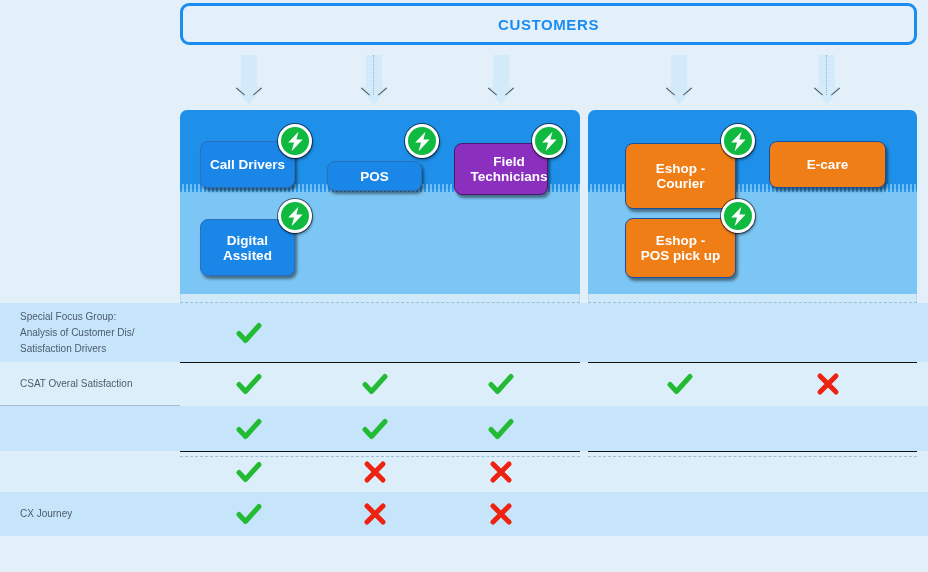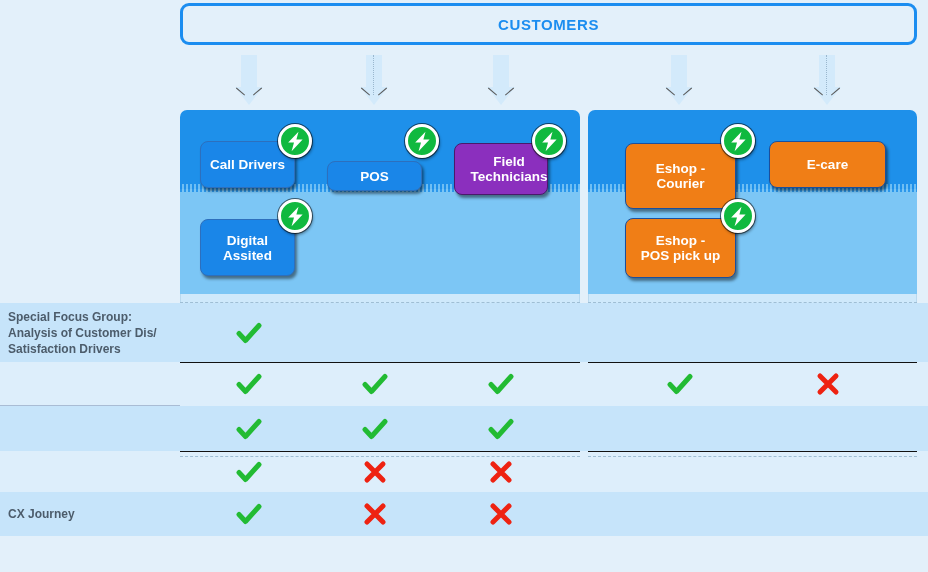--- a/index.html
+++ b/index.html
@@ -202,29 +202,29 @@
     box-sizing: border-box;
   }
   .row .stripe {
     position: absolute;
     left: 0; top: 0; right: 0; bottom: 0;
   }
   .row.odd  .stripe { background: #c6e4fa; }
   .row.even .stripe { background: #ddeefb; }
   .row .label {
     position: absolute;
-    left: 8px;
+    left: 20px;
     top: 0;
     width: 160px;
     height: 100%;
     display: flex;
     align-items: center;
     color: #4c5c6b;
-    font-size: 12px;
-    font-weight: bold;
+    font-size: 10px;
+    font-weight: normal;
     line-height: 16px;
     z-index: 3;
   }
   .row .marks {
     position: absolute;
     left: 180px; top: 0; right: 0; bottom: 0;
     z-index: 3;
   }
   .mark {
     position: absolute;
@@ -371,20 +371,21 @@
           <path d="M3 13.5 L9.5 20.5 L23 5.5" stroke="#22bb33" stroke-width="5" fill="none" stroke-linecap="round" stroke-linejoin="round"></path>
         </svg>
     </span>
   </div>
 </div>
 
 <div class="row-left-tab" id="tab-1"></div>
 
 <div class="row even" id="row-1">
   <div class="stripe"></div>
+  <div class="label">CSAT Overal Satisfaction</div>
   <div class="marks">
     <span class="mark" style="left:69px;">
       <svg width="26" height="26" viewBox="0 0 26 26">
           <path d="M3 13.5 L9.5 20.5 L23 5.5" stroke="#22bb33" stroke-width="5" fill="none" stroke-linecap="round" stroke-linejoin="round"></path>
         </svg>
     </span>
     <span class="mark" style="left:195px;">
       <svg width="26" height="26" viewBox="0 0 26 26">
           <path d="M3 13.5 L9.5 20.5 L23 5.5" stroke="#22bb33" stroke-width="5" fill="none" stroke-linecap="round" stroke-linejoin="round"></path>
         </svg>

